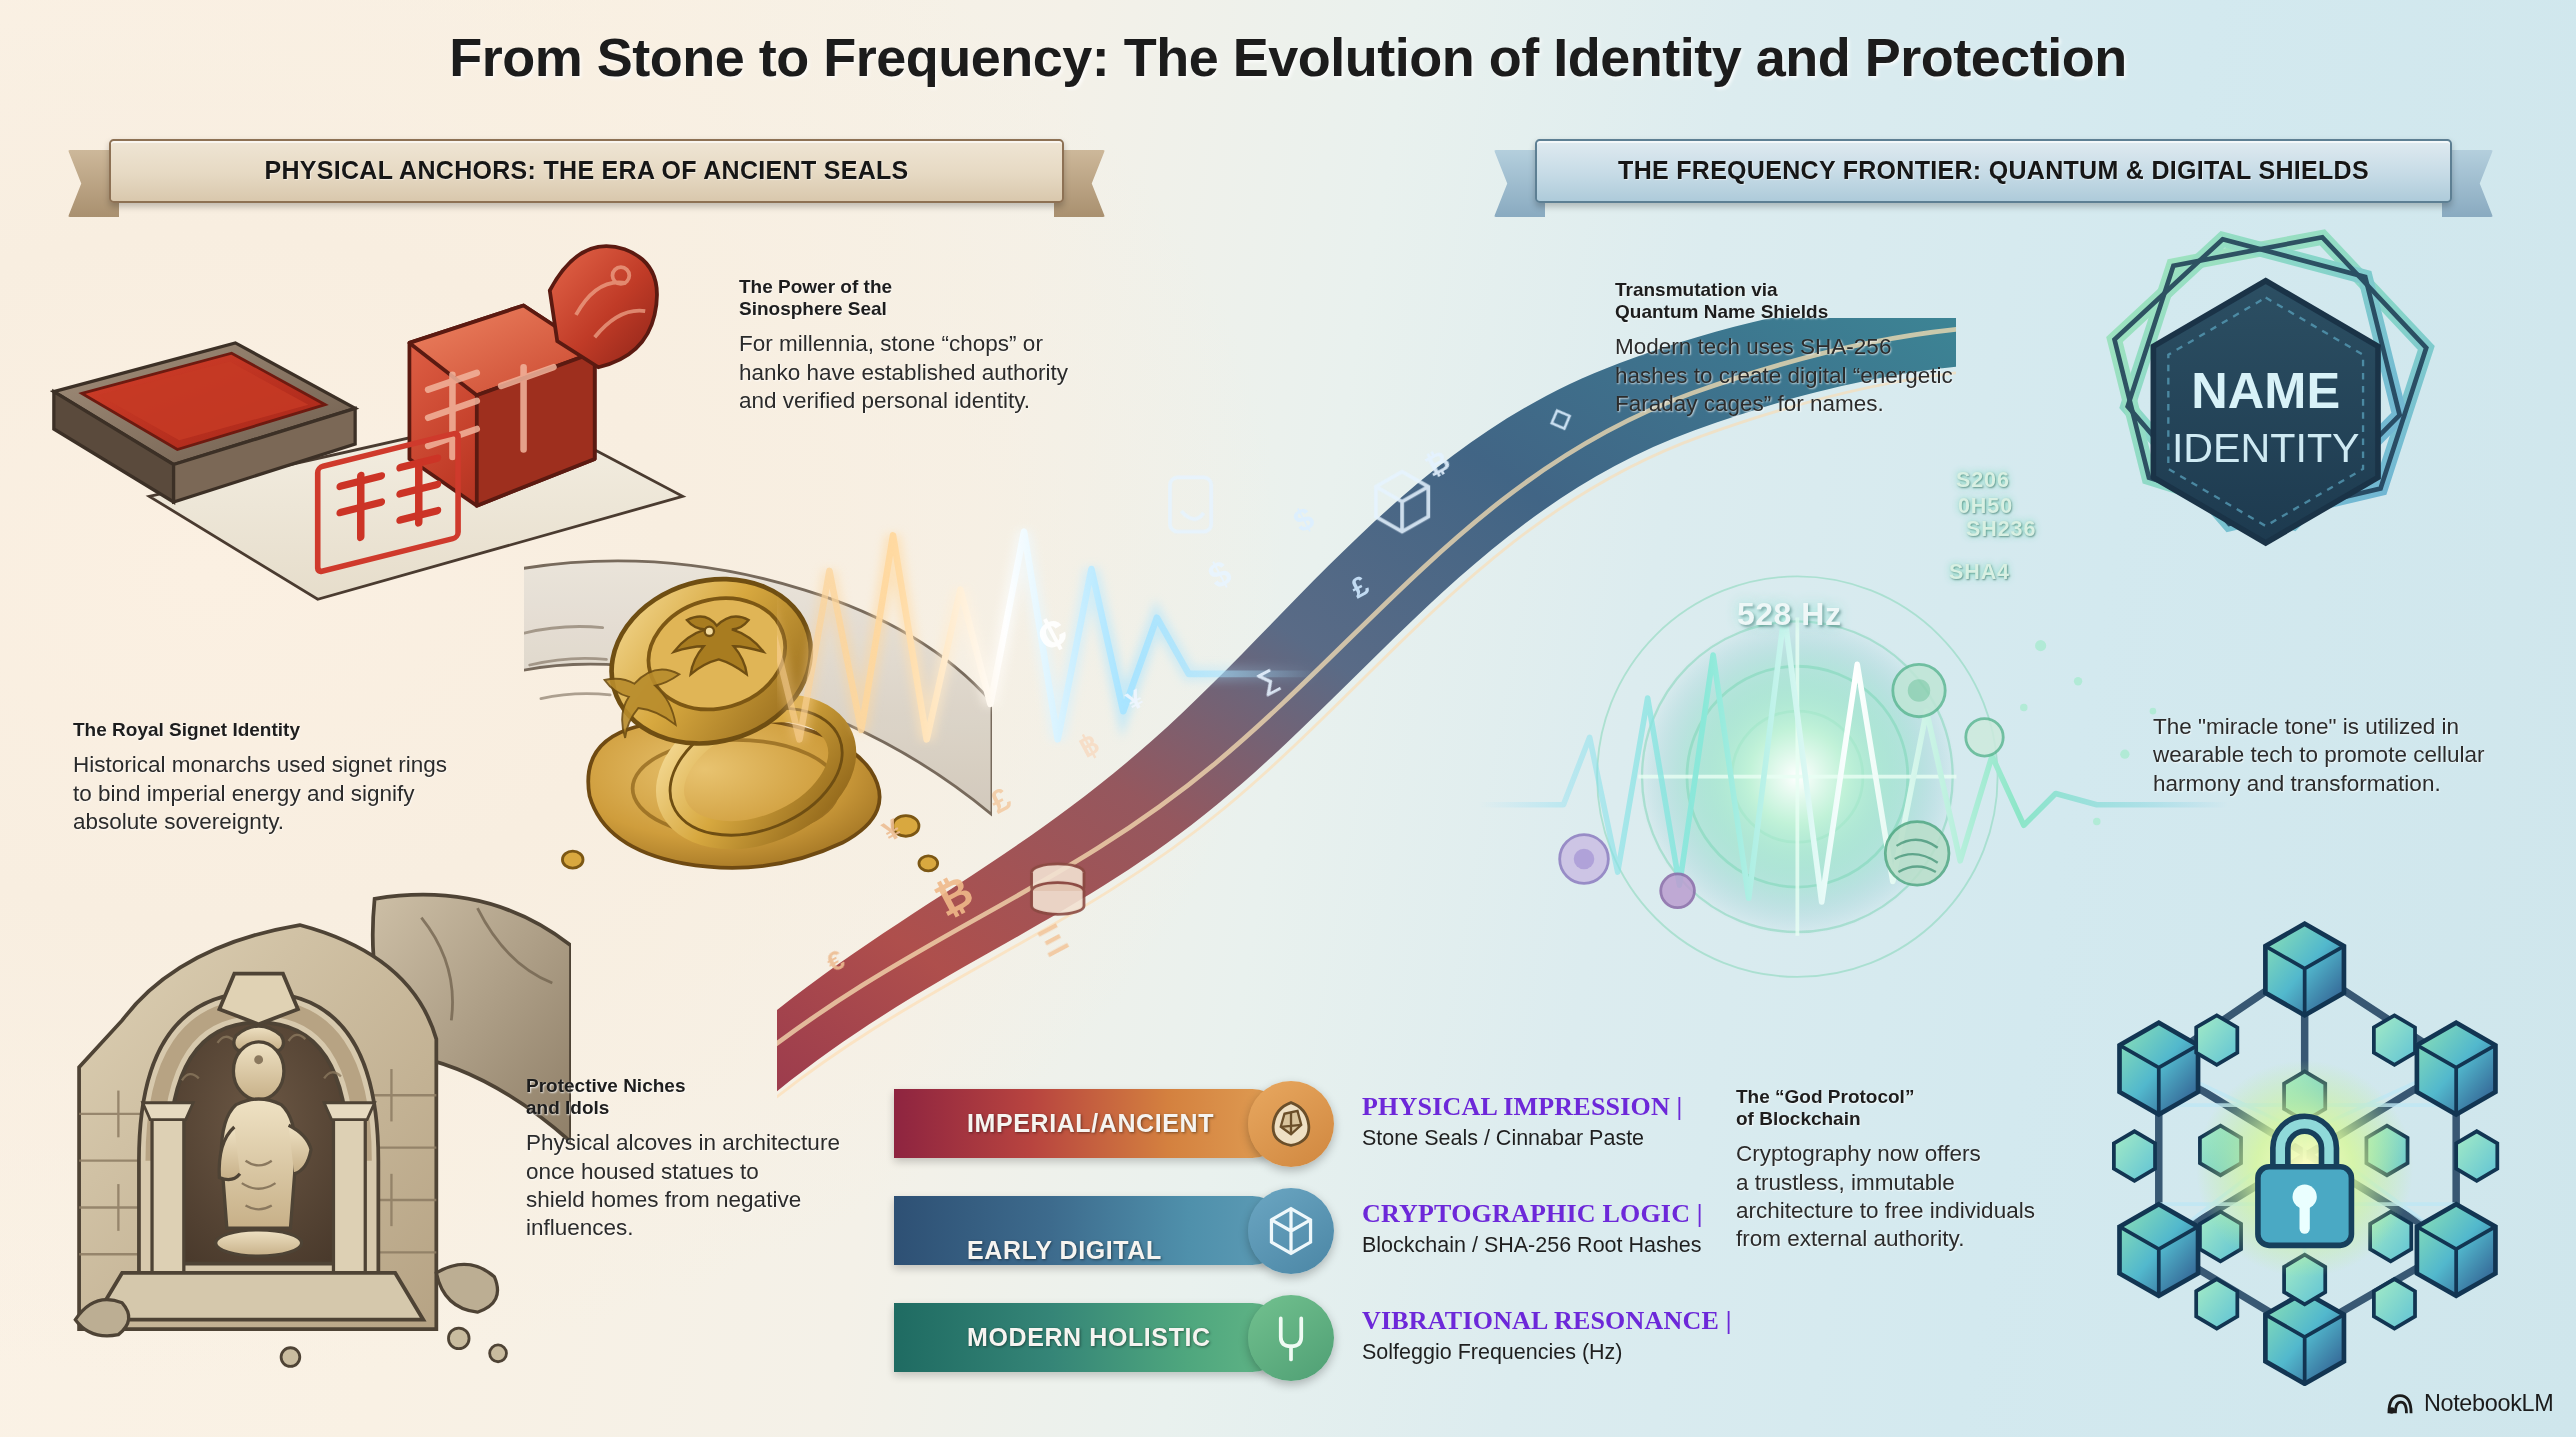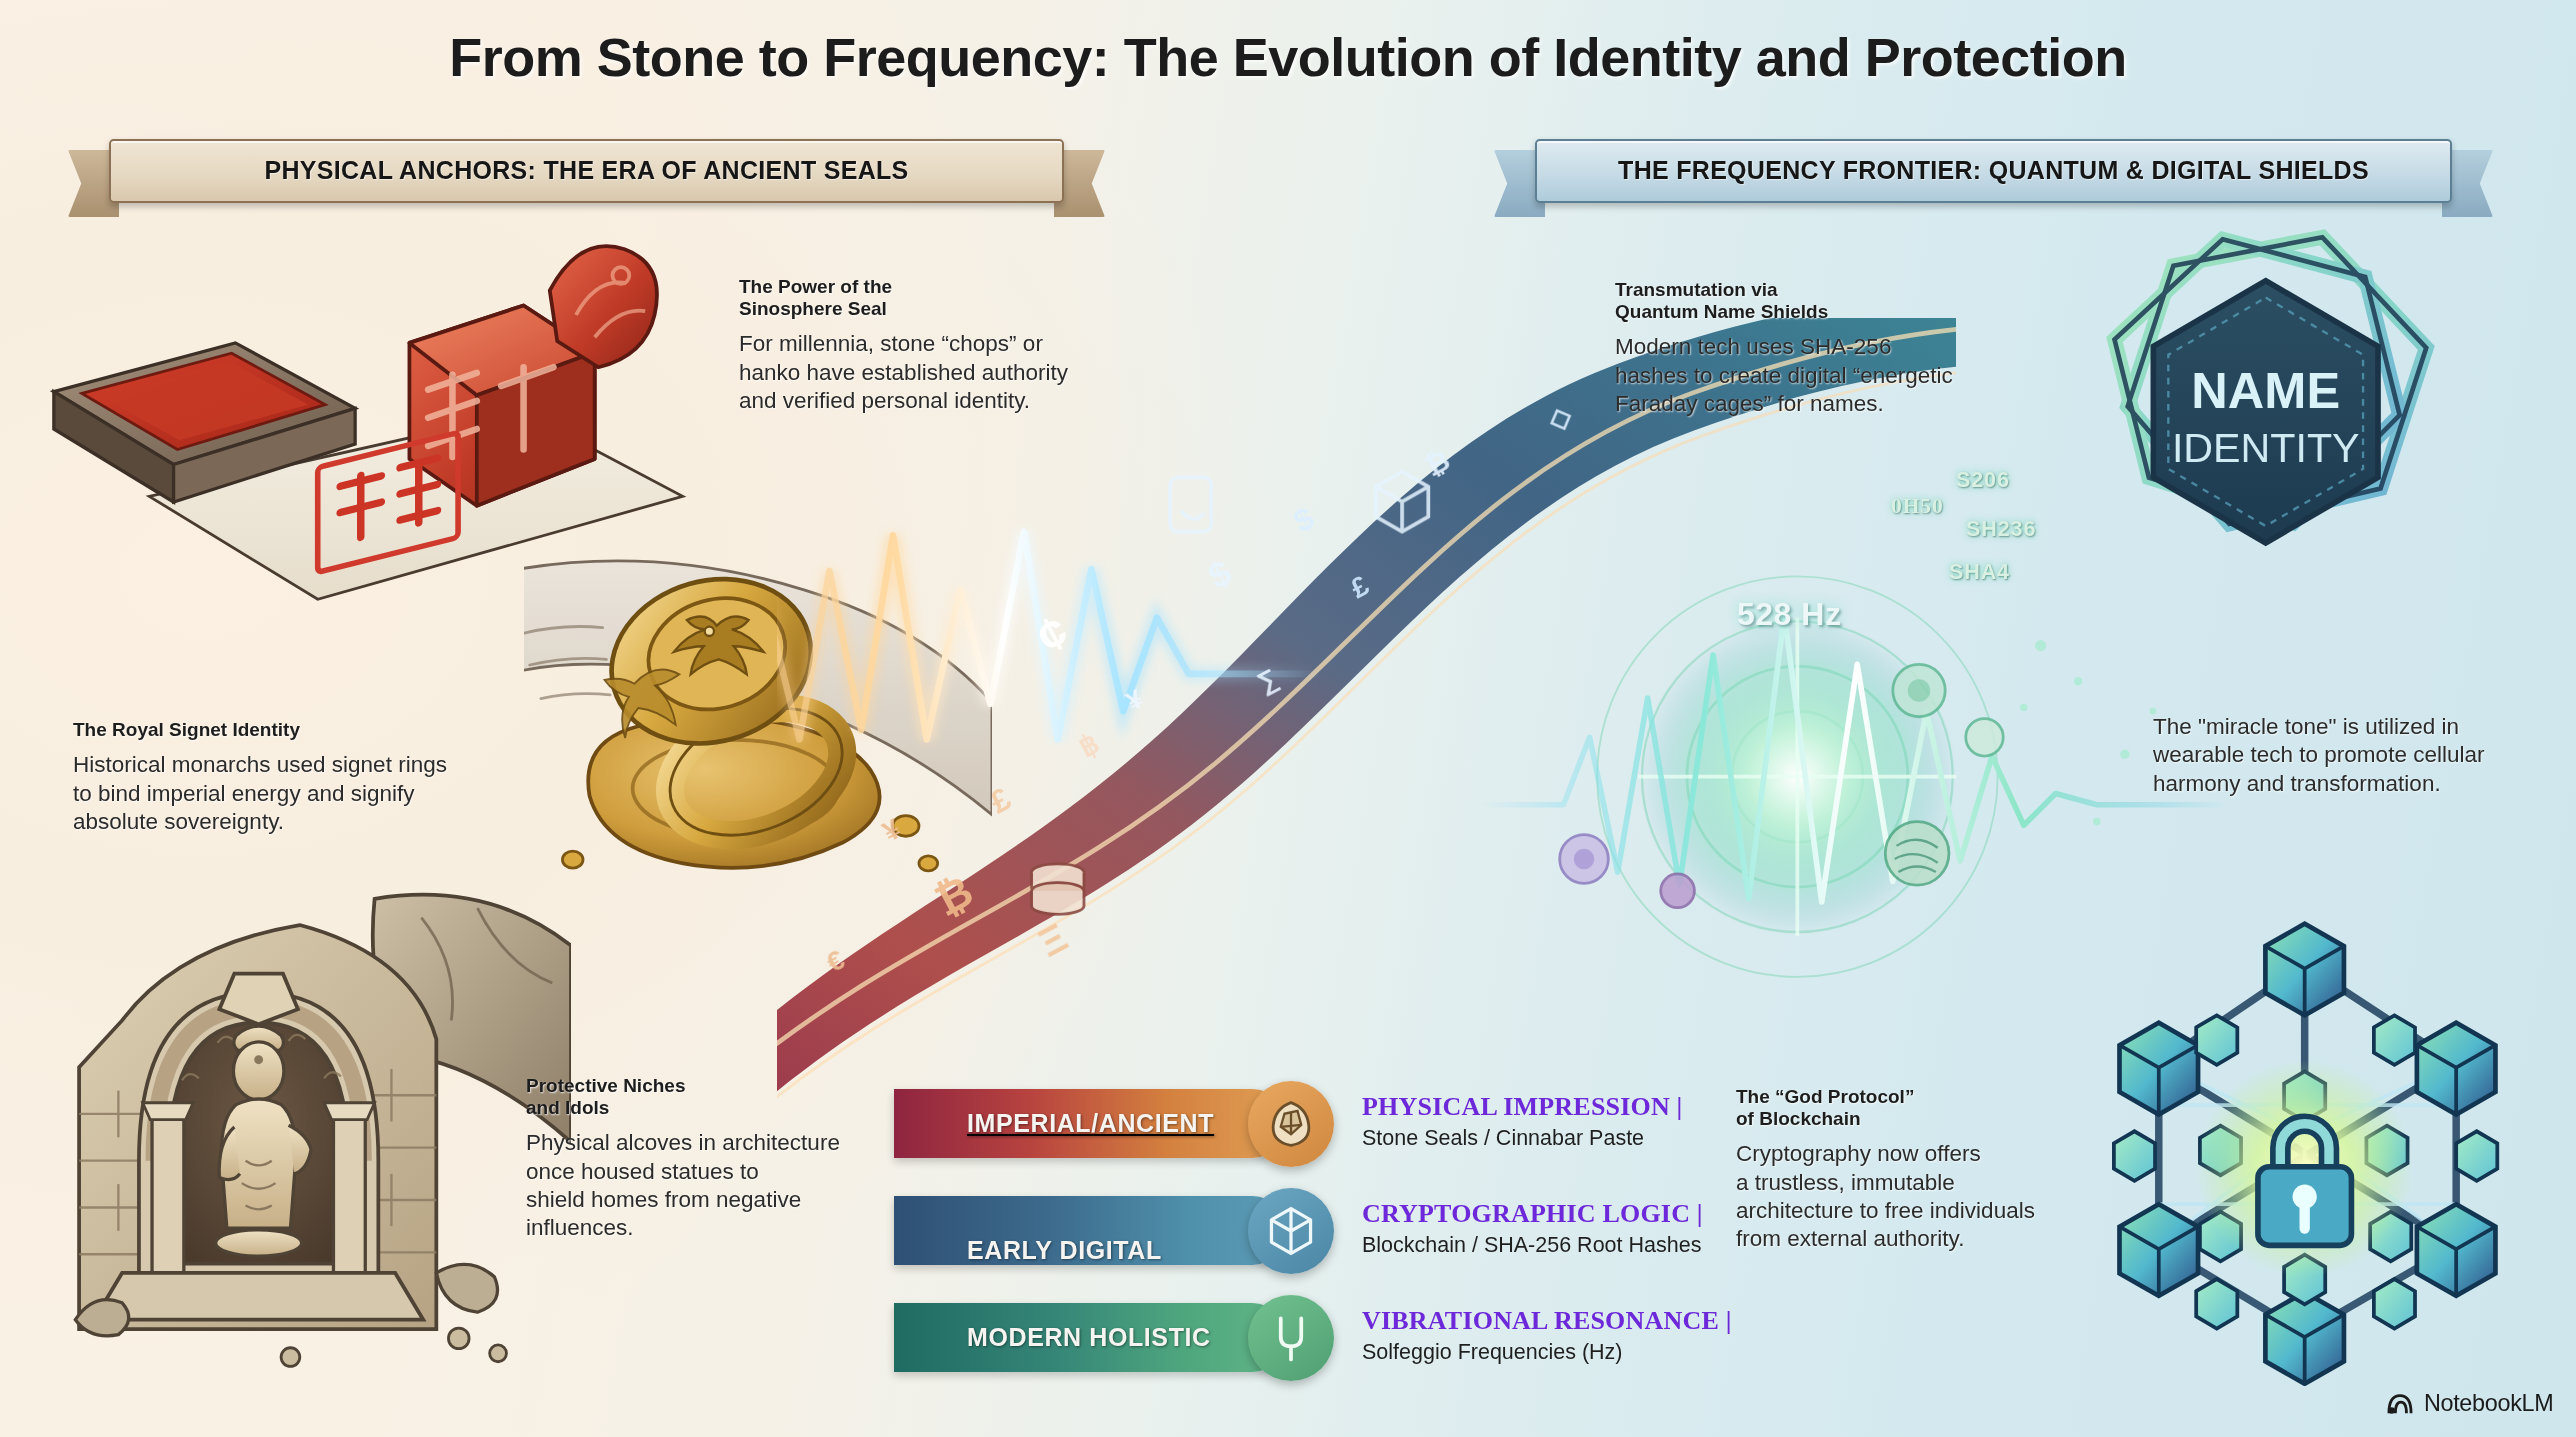--- a/index.html
+++ b/index.html
@@ -117,21 +117,21 @@
   .leg-badge {
     position:absolute; left:354px; top:0; width:86px; height:86px;
     border-radius:50%; display:flex; align-items:center; justify-content:center;
     box-shadow:0 3.7px 9.4px rgba(0,0,0,.25);
   }
   .leg-text { position:absolute; left:468px; top:11.2px; width:618px; }
   .leg-text .t1 { font-size:26px; font-weight:bold; color:#6d28d9; letter-spacing:0.2px; white-space:nowrap;font-family:Liberation Serif, serif;}
   .leg-text .t2 { font-size:21.5px; color:#1f1f1f; margin-top:3.7px; white-space:nowrap;}
 
   
-  #leg-0 .leg-bar { background:linear-gradient(90deg,#8e2440 0%, #b8443f 35%, #d4813f 70%, #e0a055 100%);text-decoration:underline; }
+  #leg-0 .leg-bar { background:linear-gradient(90deg,#8e2440 0%, #b8443f 35%, #d4813f 70%, #e0a055 100%); }
   #leg-0 .leg-badge{ background:linear-gradient(145deg,#e8a860,#d0873f); }
   #leg-1 .leg-bar { background:linear-gradient(90deg,#2e5074 0%, #3d6b8d 40%, #4f90ab 75%, #5e9cb6 100%);align-items:flex-end; }
   #leg-1 .leg-badge{ background:linear-gradient(145deg,#6ba6c2,#4b86a5); }
   #leg-2 .leg-bar { background:linear-gradient(90deg,#1f6b62 0%, #358577 40%, #4fa77e 75%, #63b687 100%); }
   #leg-2 .leg-badge{ background:linear-gradient(145deg,#72c18f,#4f9f74); }
 
   
   #watermark {
     position:absolute; right:22.5px; bottom:20.6px;
     display:flex; align-items:center; gap:9.4px;
@@ -502,21 +502,21 @@
     <circle cx="600" cy="130" r="6"></circle>
       <circle cx="640" cy="168" r="4.5"></circle>
       <circle cx="582" cy="196" r="4"></circle>
     <circle cx="690" cy="246" r="5"></circle>
       <circle cx="660" cy="318" r="4"></circle>
       <circle cx="720" cy="200" r="3.5"></circle>
   </g>
 </svg>
 
 <div class="hash-lbl" style="left:1956px; top:468px;">S206</div>
-<div class="hash-lbl" style="left:1891px; top:494px;font-family:Liberation Serif, serif;">0H50</div>
+<div class="hash-lbl" style="left:1958px; top:494px;">0H50</div>
 <div class="hash-lbl" style="left:1966px; top:517px;">SH236</div>
 <div class="hash-lbl" style="left:1949px; top:560px;">SHA4</div>
 <div class="freq-lbl" style="left:1737px; top:596px;">528 Hz</div>
 
 <svg id="art-chain" viewBox="0 0 540 520">
   <defs>
     <linearGradient id="cubeA" x1="0" y1="0" x2="1" y2="1">
       <stop offset="0" stop-color="#8fe3b4"></stop>
         <stop offset="0.5" stop-color="#52b8cd"></stop>
         <stop offset="1" stop-color="#2c4f86"></stop>

